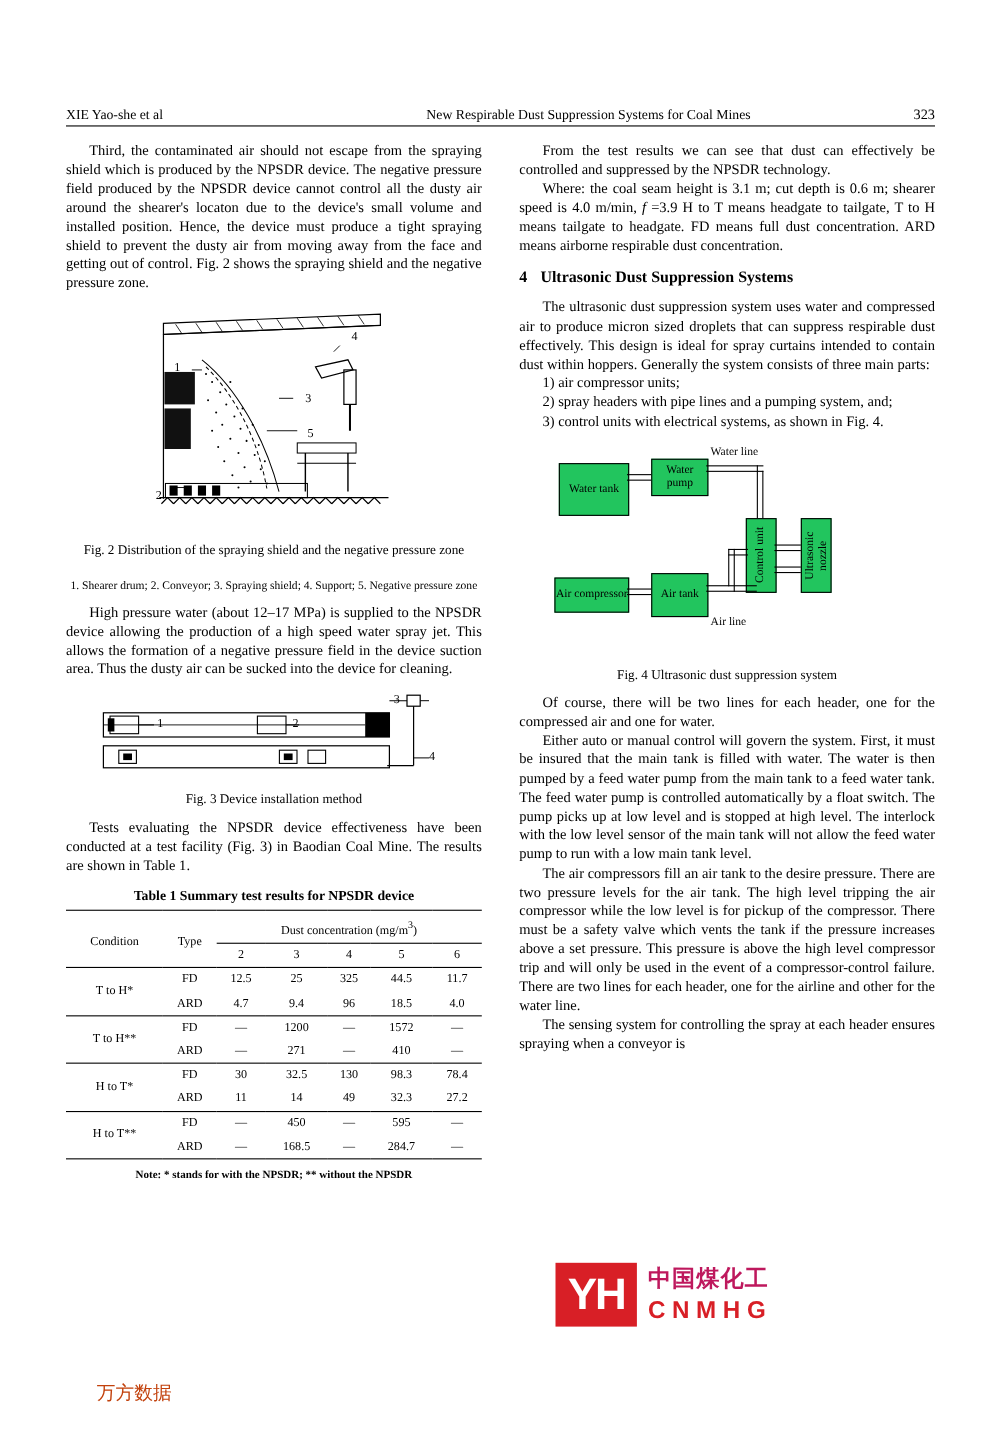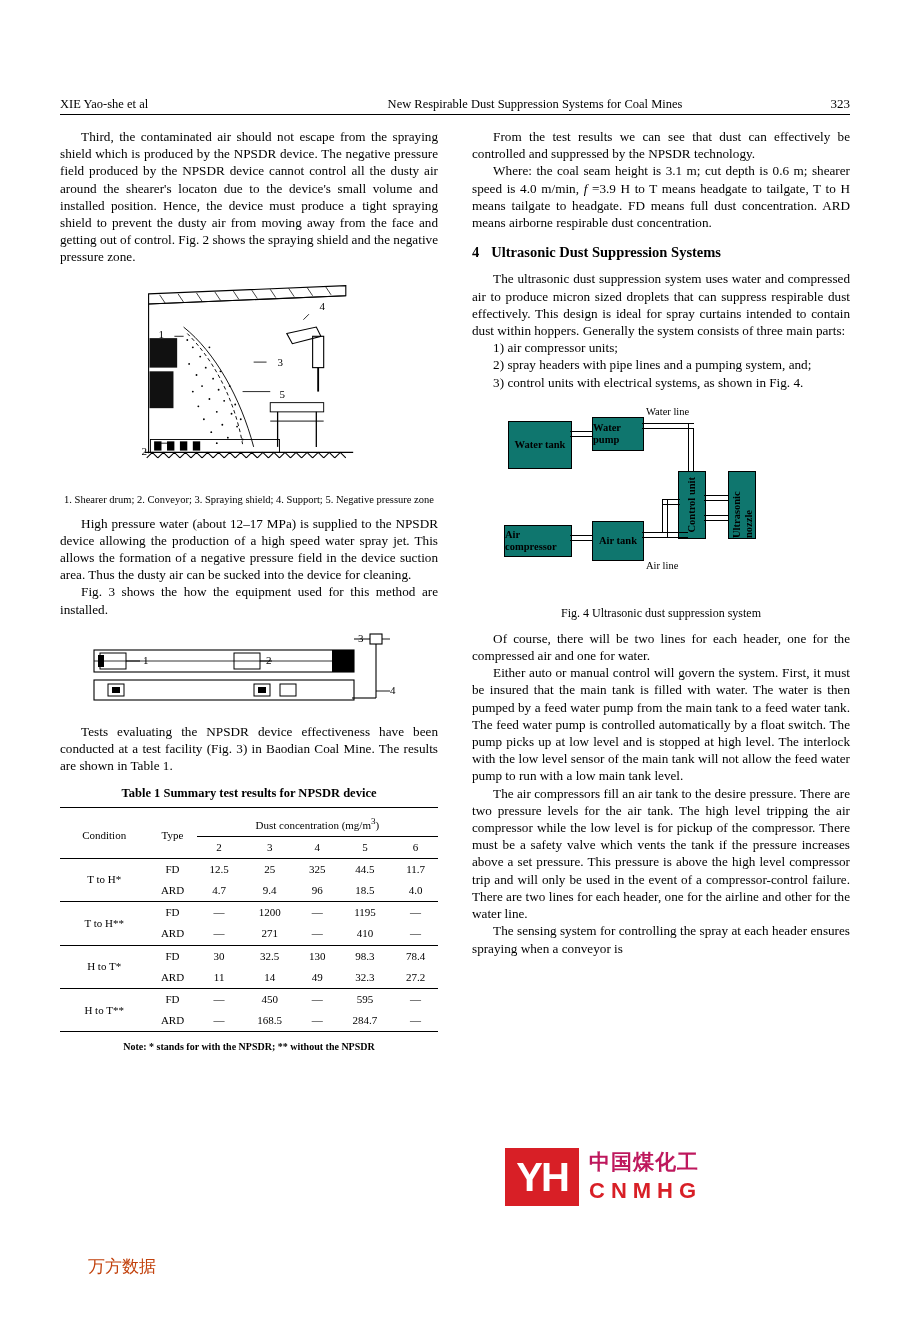--- a/index.html
+++ b/index.html
@@ -40,43 +40,43 @@
   .colR{left:472px;}
   p{margin:0 0 0 0;text-indent:1.6em;font-family:Liberation Serif, serif;}
   .h2{
     font-weight:bold;font-size:14.5px;margin:13px 0 9px 0;text-indent:0;
     display:flex;gap:12px;
   }
   .figcap{
     text-align:center;font-size:12px;line-height:15px;margin-top:7px;text-indent:0;
   }
   .figsub{
-    text-align:center;font-size:10.5px;line-height:13px;margin-top:7px;text-indent:0;
+    text-align:center;font-size:10.5px;line-height:13px;margin-top:18px;text-indent:0;
   }
   .spacer{height:9px;}
   
   .fig2{
     position:relative;margin:10px auto 0 auto;width:255px;height:210px;
     border:0;
   }
   .fig2 .frame{position:absolute;left:10px;top:0;width:235px;height:198px;}
   .lbl{position:absolute;font-size:11px;font-style:normal;}
   
   .fig3{
     position:relative;margin:10px auto 0 auto;width:330px;height:86px;
   }
   
   .fig4{
     position:relative;margin:8px auto 0 auto;width:330px;height:200px;
     font-size:10.5px;
   }
   .box{
-    position:absolute;border:1.2px solid #000;background:#0f766e;
+    position:absolute;border:1.2px solid #000;background:#22c55e;
     display:flex;align-items:center;justify-content:center;
-    line-height:11.5px;font-weight:bold;
+    text-align:center;line-height:11.5px;
   }
   .vtext{
     writing-mode:vertical-rl;transform:rotate(180deg);
   }
   .ln{position:absolute;background:#000;}
   .flabel{position:absolute;font-size:10.5px;}
   
   .tblwrap{margin-top:11px;}
   .tbl-title{
     text-align:center;font-weight:bold;font-size:12.5px;margin-bottom:4px;text-indent:0;
@@ -218,25 +218,25 @@
         <line x1="120" y1="118" x2="150" y2="118" stroke="#000" stroke-width=".9"></line>
         <line x1="40" y1="174" x2="28" y2="174" stroke="#000" stroke-width=".9"></line>
         <line x1="186" y1="40" x2="192" y2="34" stroke="#000" stroke-width=".9"></line>
       </svg>
       <span class="lbl" style="left:37px;top:50px;">1</span>
       <span class="lbl" style="left:20px;top:167px;">2</span>
       <span class="lbl" style="left:156px;top:78px;">3</span>
       <span class="lbl" style="left:198px;top:22px;">4</span>
       <span class="lbl" style="left:158px;top:110px;">5</span>
     </div>
+    <div class="figcap">Fig. 2   Distribution of the spraying shield and the negative pressure zone</div>
     <div class="figsub">1. Shearer drum; 2. Conveyor; 3. Spraying shield; 4. Support; 5. Negative pressure zone</div>
 
     <div class="spacer"></div>
     <p>High pressure water (about 12–17 MPa) is supplied to the NPSDR device allowing the production of a high speed water spray jet. This allows the formation of a negative pressure field in the device suction area. Thus the dusty air can be sucked into the device for cleaning.</p>
-    <p>Fig. 3 shows the how the equipment used for this method are installed.</p>
 
     <div class="fig3">
       <svg width="330" height="84" viewBox="0 0 330 84">
 
         <rect x="10" y="22" width="260" height="22" fill="none" stroke="#000" stroke-width="1.1"></rect>
         <rect x="248" y="22" width="22" height="22" fill="#000"></rect>
         <line x1="10" y1="33" x2="248" y2="33" stroke="#000" stroke-width=".8"></line>
 
         <rect x="16" y="25" width="26" height="16" fill="none" stroke="#000" stroke-width="1"></rect>
         <rect x="14" y="27" width="6" height="12" fill="#000"></rect>
@@ -259,20 +259,21 @@
         <line x1="42" y1="33" x2="56" y2="33" stroke="#000" stroke-width=".9"></line>
         <line x1="176" y1="33" x2="188" y2="33" stroke="#000" stroke-width=".9"></line>
         <line x1="298" y1="11" x2="306" y2="11" stroke="#000" stroke-width=".9"></line>
         <line x1="292" y1="63" x2="306" y2="63" stroke="#000" stroke-width=".9"></line>
       </svg>
       <span class="lbl" style="left:59px;top:24px;">1</span>
       <span class="lbl" style="left:182px;top:24px;">2</span>
       <span class="lbl" style="left:274px;top:2px;">3</span>
       <span class="lbl" style="left:306px;top:54px;">4</span>
     </div>
+    <div class="figcap">Fig. 3    Device installation method</div>
 
     <div class="spacer"></div>
     <p>Tests evaluating the NPSDR device effectiveness have been conducted at a test facility (Fig. 3) in Baodian Coal Mine. The results are shown in Table 1.</p>
 
     <div class="tblwrap">
       <div class="tbl-title">Table 1    Summary test results for NPSDR device</div>
       <table>
         <thead>
           <tr class="tl-top">
             <td rowspan="2" style="padding-top:7px;">Condition</td>
@@ -306,21 +307,21 @@
             <td>96</td>
             <td>18.5</td>
             <td>4.0</td>
           </tr>
           <tr>
             <td rowspan="2">T to H**</td>
             <td>FD</td>
             <td>—</td>
             <td>1200</td>
             <td>—</td>
-            <td>1195</td>
+            <td>1572</td>
             <td>—</td>
           </tr>
           <tr class="tl-thin">
             <td>ARD</td>
             <td>—</td>
             <td>271</td>
             <td>—</td>
             <td>410</td>
             <td>—</td>
           </tr>

